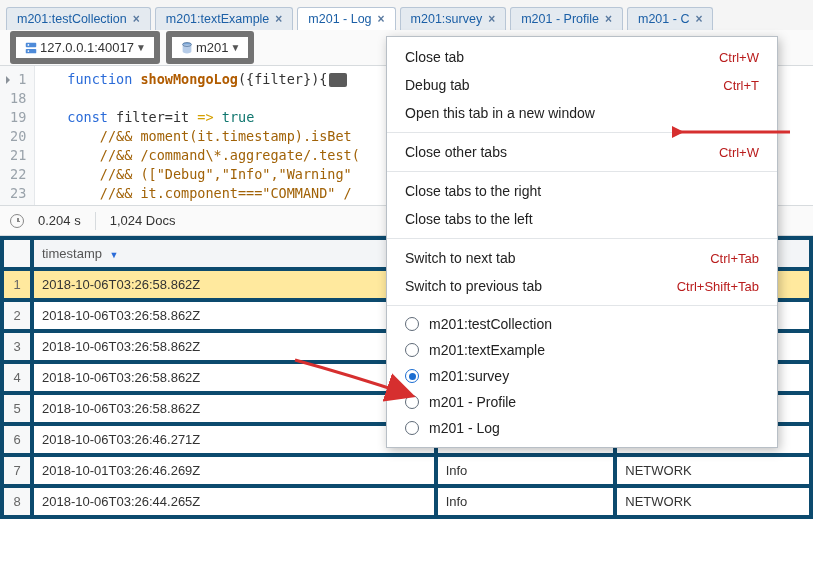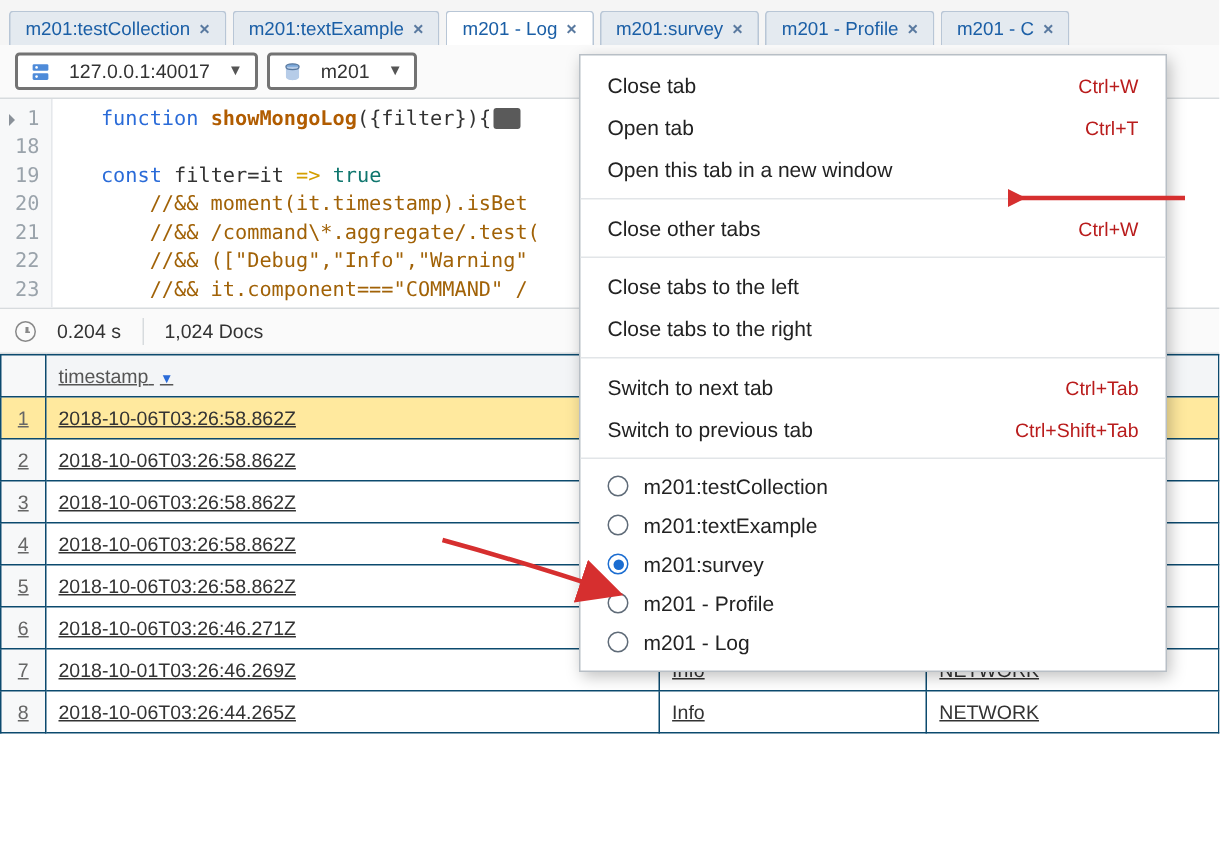--- a/index.html
+++ b/index.html
@@ -56,23 +56,23 @@
     align-items: center;
     gap: 6px;
     padding: 6px 10px;
     border-bottom: 1px solid #d7dbde;
     background: #fafafa;
     height: 36px;
   }
   .conn-pill {
     display: flex;
     align-items: center;
-    gap: 12px;
+    gap: 2px;
     padding: 3px 8px;
-    border: 2px solid #737373;
+    border: 6px solid #737373;
     border-radius: 3px;
     background: #fff;
   }
   .chev {
     font-size: 10px;
     color: #555;
   }
   .db-icon, .server-icon {
     width: 14px;
     height: 14px;
@@ -145,25 +145,24 @@
     content:""; position:absolute; background:#888; left:6px; top:3px;
   }
   .clock-icon::before { width:1.5px; height:4px; }
   .clock-icon::after  { width:3px; height:1.5px; top:6px; left:6px;}
   
   .grid {
     width: 100%;
     border-collapse: collapse;
   }
   .grid th, .grid td {
-    border: 1px solid #0c4a6e;
+    border: 4px solid #0c4a6e;
     padding: 6px 8px;
     text-align: left;
     font-size: 13px;
-    text-decoration: underline;
   }
   .grid th {
     background: #f3f5f7;
     color: #555;
     font-weight: 500;
   }
   .grid .rownum {
     width: 30px;
     text-align: center;
     background: #f7f8f9;
@@ -383,37 +382,37 @@
       </tr>
     </tbody>
 </table>
 
 <div class="menu" id="menu">
     <div class="item">
       <span>Close tab</span>
       <span class="shortcut">Ctrl+W</span>
     </div>
     <div class="item">
-      <span>Open tab</span>
+      <span>Debug tab</span>
       <span class="shortcut">Ctrl+T</span>
     </div>
     <div class="item">
       <span>Open this tab in a new window</span>
     </div>
     <div class="sep"></div>
     <div class="item">
       <span>Close other tabs</span>
       <span class="shortcut">Ctrl+W</span>
     </div>
     <div class="sep"></div>
     <div class="item">
+      <span>Close tabs to the right</span>
+    </div>
+    <div class="item">
       <span>Close tabs to the left</span>
-    </div>
-    <div class="item">
-      <span>Close tabs to the right</span>
     </div>
     <div class="sep"></div>
     <div class="item">
       <span>Switch to next tab</span>
       <span class="shortcut">Ctrl+Tab</span>
     </div>
     <div class="item">
       <span>Switch to previous tab</span>
       <span class="shortcut">Ctrl+Shift+Tab</span>
     </div>

